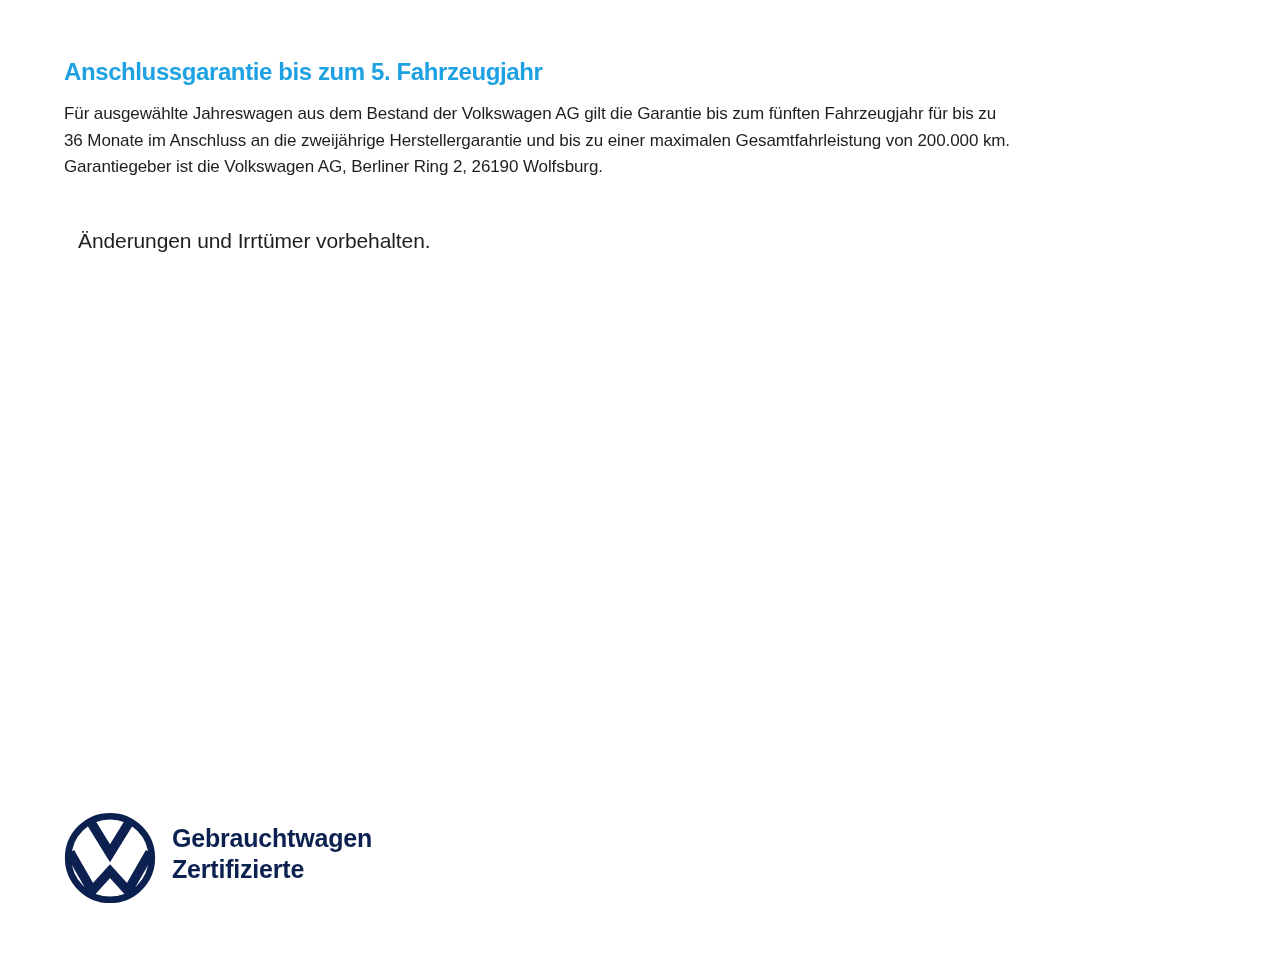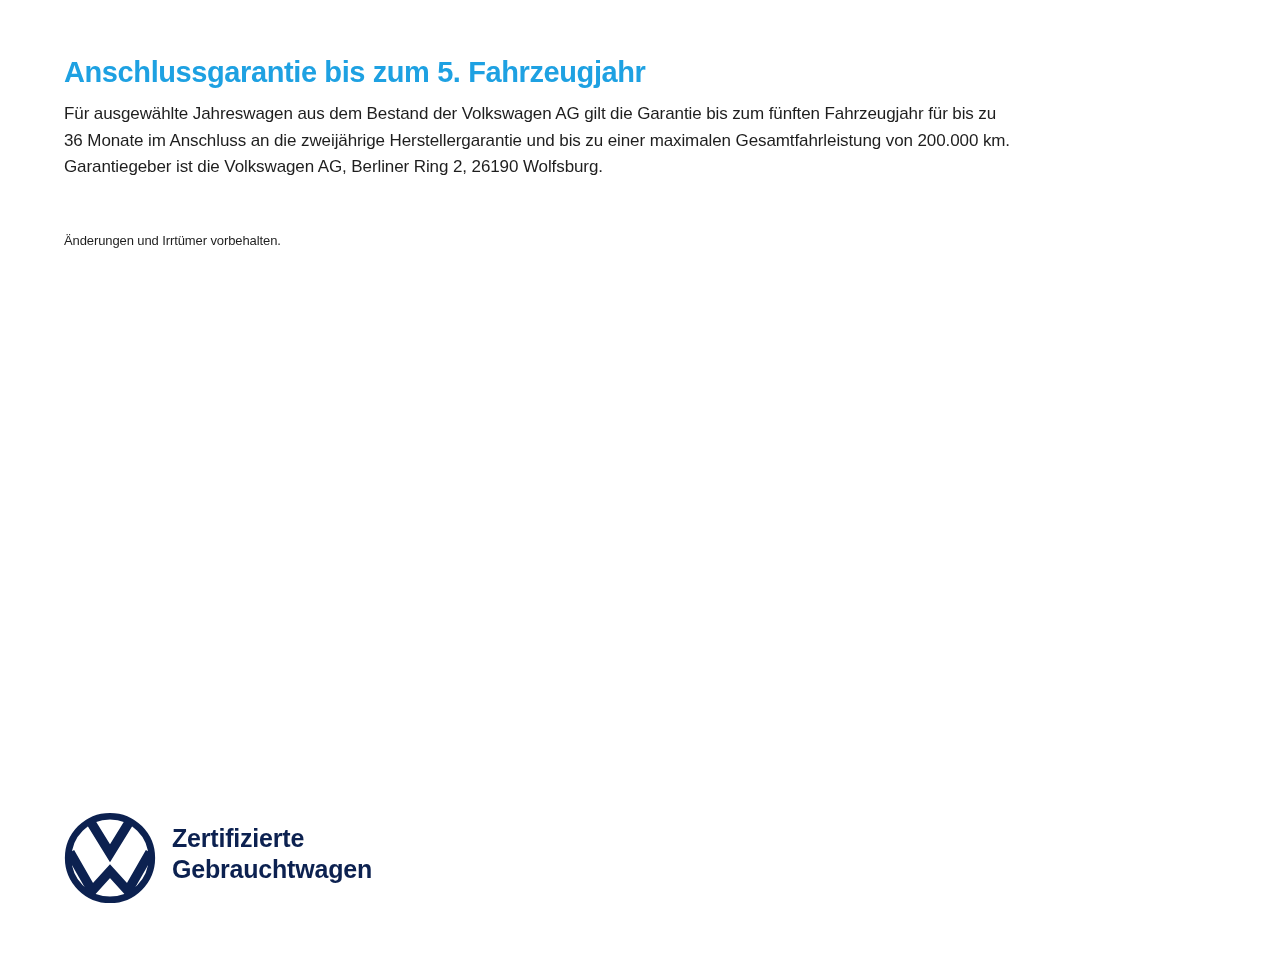--- a/index.html
+++ b/index.html
@@ -15,42 +15,42 @@
     width: 1280px;
     height: 960px;
     background: var(--bg);
     font-family: "Liberation Sans", sans-serif;
     overflow: hidden;
   }
   .headline {
     position: absolute;
     left: 64px;
     top: 55px;
-    font-size: 29px;
+    font-size: 24px;
     line-height: 34px;
     font-weight: 700;
     letter-spacing: -0.4px;
     color: var(--accent);
     white-space: nowrap;
   }
   .body-text {
     position: absolute;
     left: 64px;
     top: 101px;
     font-size: 17px;
     line-height: 26.5px;
     color: var(--text);
     letter-spacing: -0.1px;
   }
   .body-text div { white-space: nowrap; }
   .disclaimer {
     position: absolute;
-    left: 64px;
+    left: 78px;
     top: 228px;
-    font-size: 13px;
+    font-size: 21px;
     line-height: 26.5px;
     color: var(--text);
     letter-spacing: -0.1px;
     white-space: nowrap;
   }
   .footer {
     position: absolute;
     left: 63px;
     top: 811px;
     display: flex;
@@ -87,18 +87,18 @@
 
   <div class="disclaimer">Änderungen und Irrtümer vorbehalten.</div>
 
   <div class="footer">
     <svg class="vw-logo" viewBox="0 0 100 100" aria-hidden="true">
       <circle cx="50" cy="50" r="44.5" fill="none" stroke="currentColor" stroke-width="7"></circle>
       <path d="M29 11 L50 45 L71 11" fill="none" stroke="currentColor" stroke-width="10" stroke-linejoin="miter"></path>
       <path d="M7.5 44 L31 85 L50 64 L69 85 L92.5 44" fill="none" stroke="currentColor" stroke-width="10" stroke-linejoin="miter"></path>
     </svg>
     <div class="brand-text">
+      <div>Gebrauchtwagen</div>
       <div>Zertifizierte</div>
-      <div>Gebrauchtwagen</div>
     </div>
   </div>
 
 </div>
 
 </body></html>

